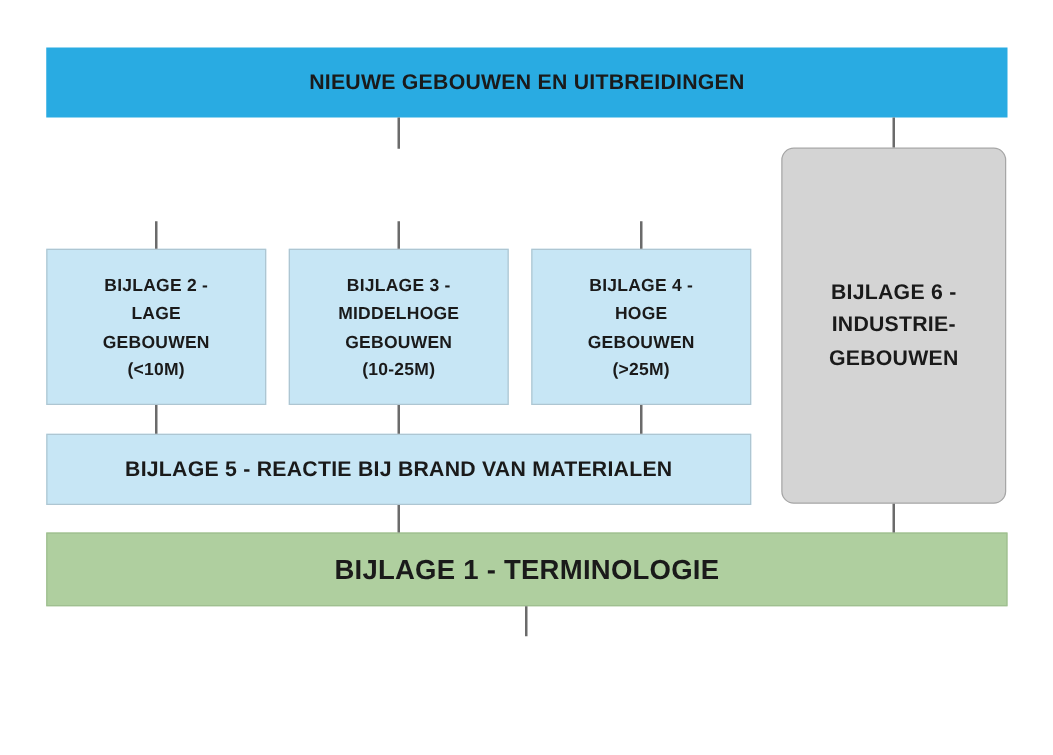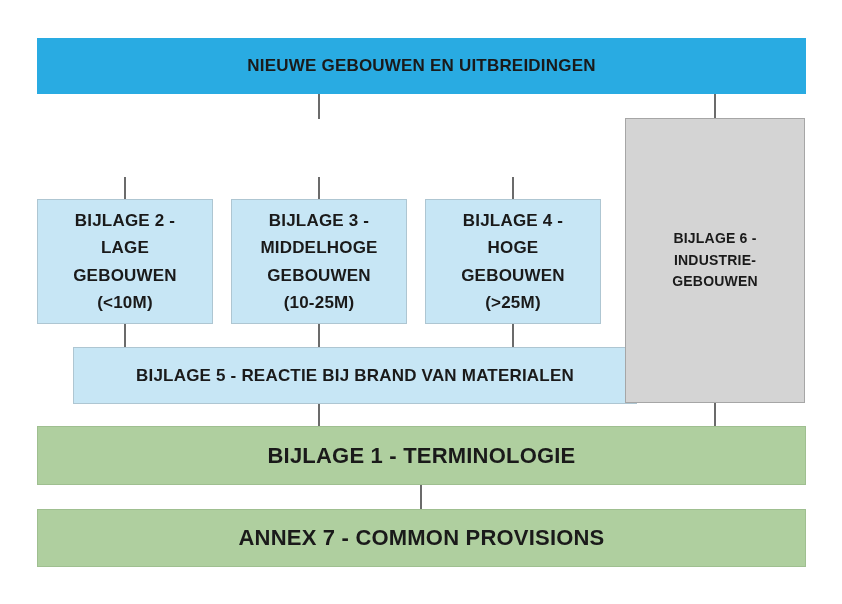--- a/index.html
+++ b/index.html
@@ -38,40 +38,41 @@
     background: var(--gray, #D4D4D4);
     border: 1px solid var(--gray-border, #A6A6A6);
   }
   .box-green {
     background: var(--green, #AFCF9F);
     border: 1px solid var(--green-border, #9FBF90);
     font-size: 22px;
   }
   .headline { font-size: 17px; }
   .small-box {
-    font-size: 17px;
+    font-size: 14px;
     line-height: 1.6;
   }
   .tall-box {
-    font-size: 14px;
+    font-size: 17px;
     line-height: 1.55;
+    border-radius: 10px;
   }
   .multiline { white-space: pre-line; }
   .connector {
     position: absolute;
     width: 2px;
     background: var(--connector, #6B6B6B);
   }
   
   #box-new-buildings   { left: 37px;  top: 38px;  width: 769px; height: 56px; }
   #box-non-industry    { left: 37px;  top: 119px; width: 564px; height: 58px; }
   #box-annex2          { left: 37px;  top: 199px; width: 176px; height: 125px; }
   #box-annex3          { left: 231px; top: 199px; width: 176px; height: 125px; }
   #box-annex4          { left: 425px; top: 199px; width: 176px; height: 125px; }
-  #box-annex5          { left: 37px;  top: 347px; width: 564px; height: 57px; margin-left: 36px; }
+  #box-annex5          { left: 37px;  top: 347px; width: 564px; height: 57px; }
   #box-annex6          { left: 625px; top: 118px; width: 180px; height: 285px; }
   #box-annex1          { left: 37px;  top: 426px; width: 769px; height: 59px; }
   #box-annex7          { left: 37px;  top: 509px; width: 769px; height: 58px; }
 
   #conn-top-nonindustry { left: 318px; top: 94px;  height: 25px; }
   #conn-top-annex6      { left: 714px; top: 94px;  height: 24px; }
   #conn-ni-annex2       { left: 124px; top: 177px; height: 22px; }
   #conn-ni-annex3       { left: 318px; top: 177px; height: 22px; }
   #conn-ni-annex4       { left: 512px; top: 177px; height: 22px; }
   #conn-annex2-annex5   { left: 124px; top: 324px; height: 23px; }
@@ -105,21 +106,20 @@
 (&gt;25M)</div>
 
   <div id="box-annex5" class="box box-lightblue headline">BIJLAGE 5 - REACTIE BIJ BRAND VAN MATERIALEN</div>
 
   <div id="box-annex6" class="box box-gray tall-box multiline">BIJLAGE 6 -
 INDUSTRIE-
 GEBOUWEN</div>
 
   <div id="box-annex1" class="box box-green">BIJLAGE 1 - TERMINOLOGIE</div>
 
-  <div id="box-annex7" class="box box-green">ANNEX 7 - COMMON PROVISIONS</div>
 
   <div id="conn-top-nonindustry" class="connector"></div>
   <div id="conn-top-annex6" class="connector"></div>
   <div id="conn-ni-annex2" class="connector"></div>
   <div id="conn-ni-annex3" class="connector"></div>
   <div id="conn-ni-annex4" class="connector"></div>
   <div id="conn-annex2-annex5" class="connector"></div>
   <div id="conn-annex3-annex5" class="connector"></div>
   <div id="conn-annex4-annex5" class="connector"></div>
   <div id="conn-annex5-annex1" class="connector"></div>

